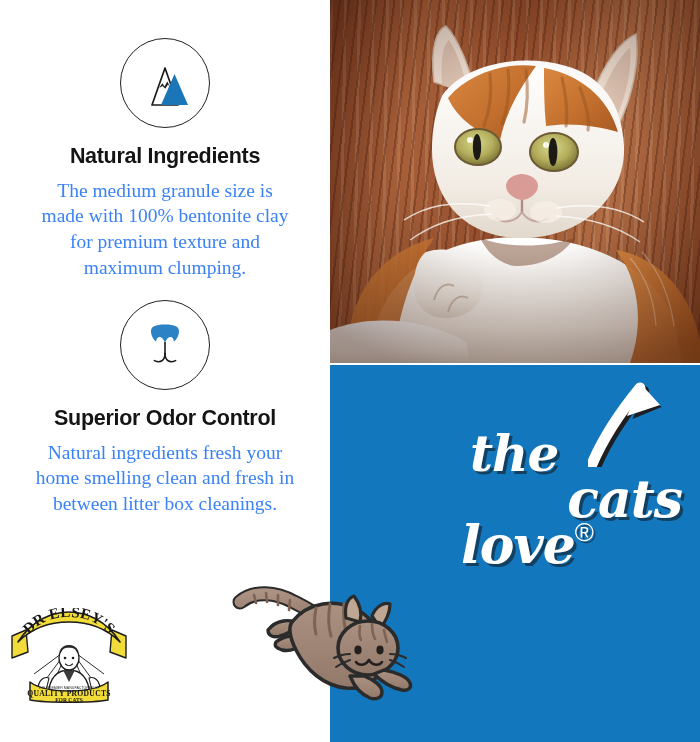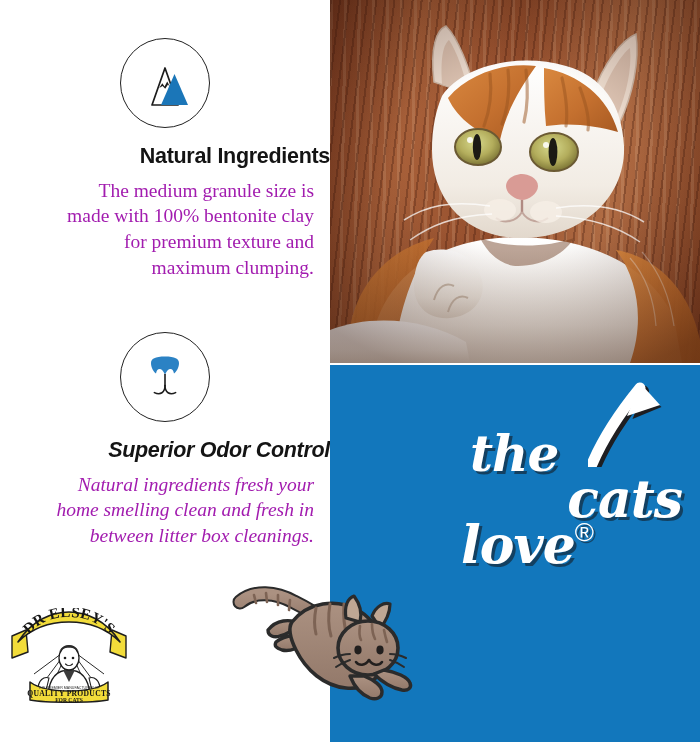--- a/index.html
+++ b/index.html
@@ -24,24 +24,24 @@
     left: 0;
     top: 0;
     width: 330px;
     height: 742px;
     background: #ffffff;
   }
   .feature {
     position: absolute;
     left: 0;
     width: 330px;
-    text-align: right;
+    text-align: center;
   }
   .feature-1 { top: 38px; }
-  .feature-2 { top: 332px; font-style: italic; }
+  .feature-2 { top: 300px; }
 
   .icon-circle {
     width: 88px;
     height: 88px;
     margin: 0 auto;
     border: 1.5px solid #222222;
     border-radius: 50%;
     position: relative;
     background: #ffffff;
   }
@@ -58,21 +58,21 @@
     font-weight: bold;
     font-size: 21.5px;
     letter-spacing: -0.3px;
     color: #141414;
     line-height: 1.1;
   }
   .feature-body {
     margin-top: 9px;
     font-family: "Liberation Serif", serif;
     font-size: 19.5px;
-    color: #a21caf;
+    color: #3b82f6;
     line-height: 1.32;
     padding: 0 16px;
   }
   .feature-body .ln { display: block; }
 
   
   .logo {
     position: absolute;
     left: 8px;
     top: 608px;

